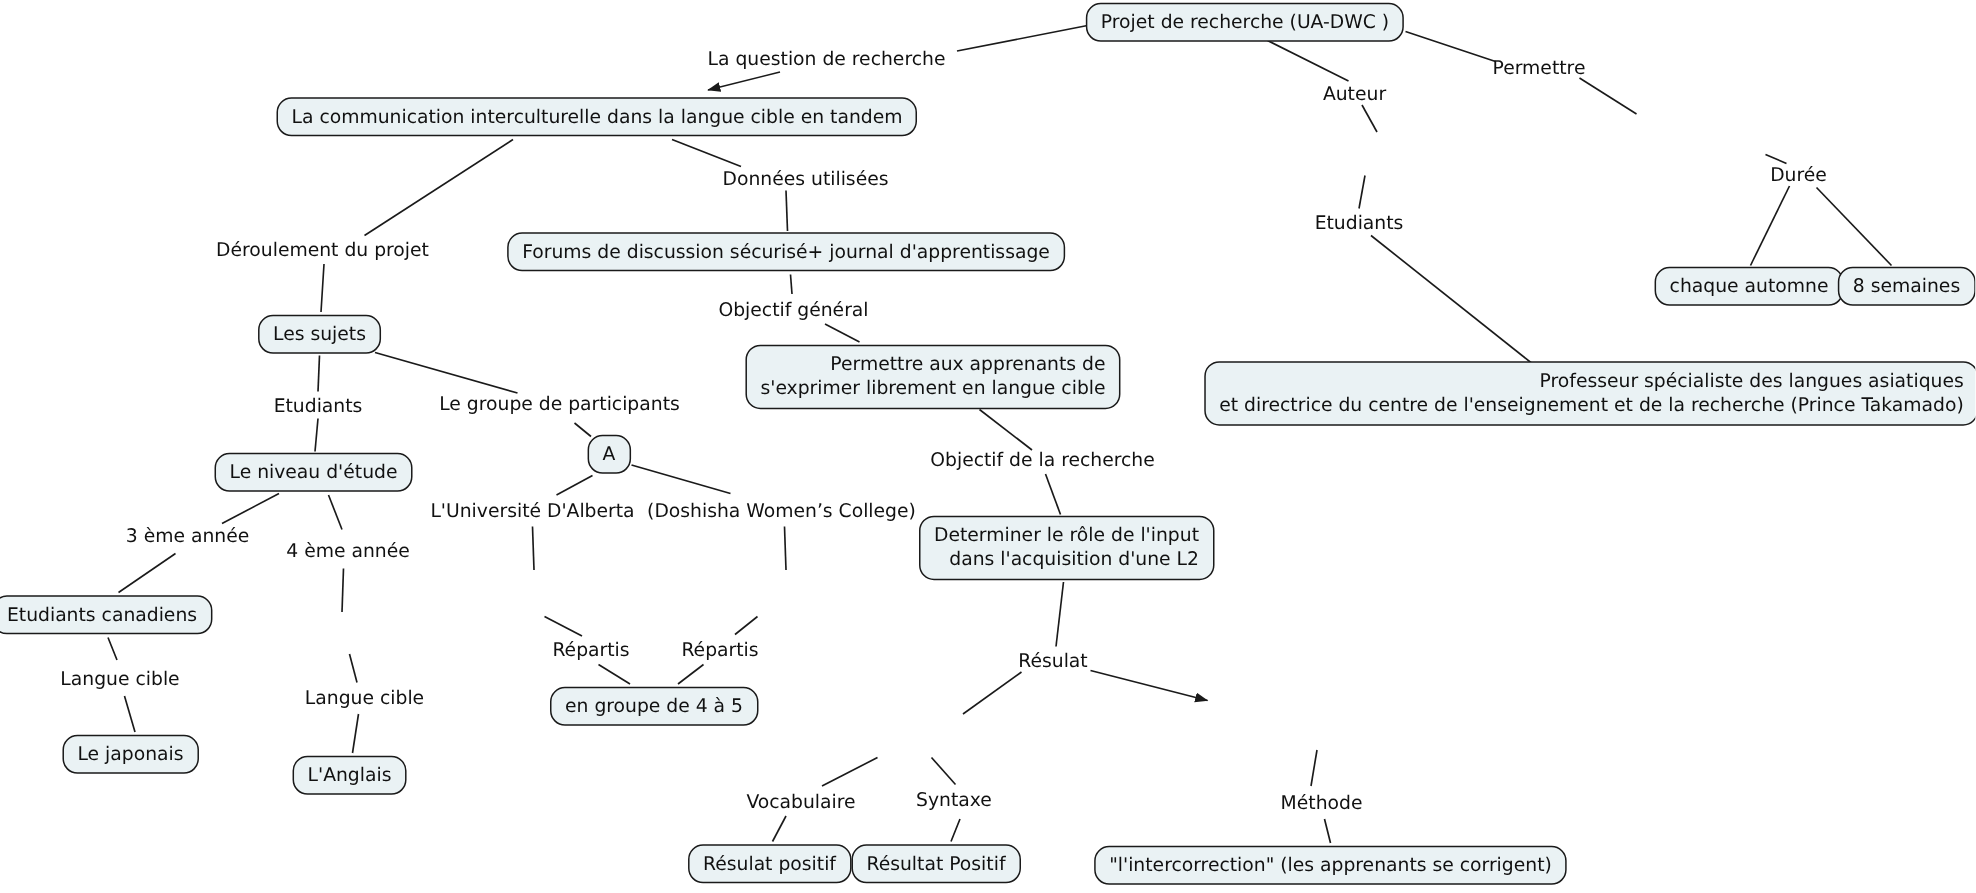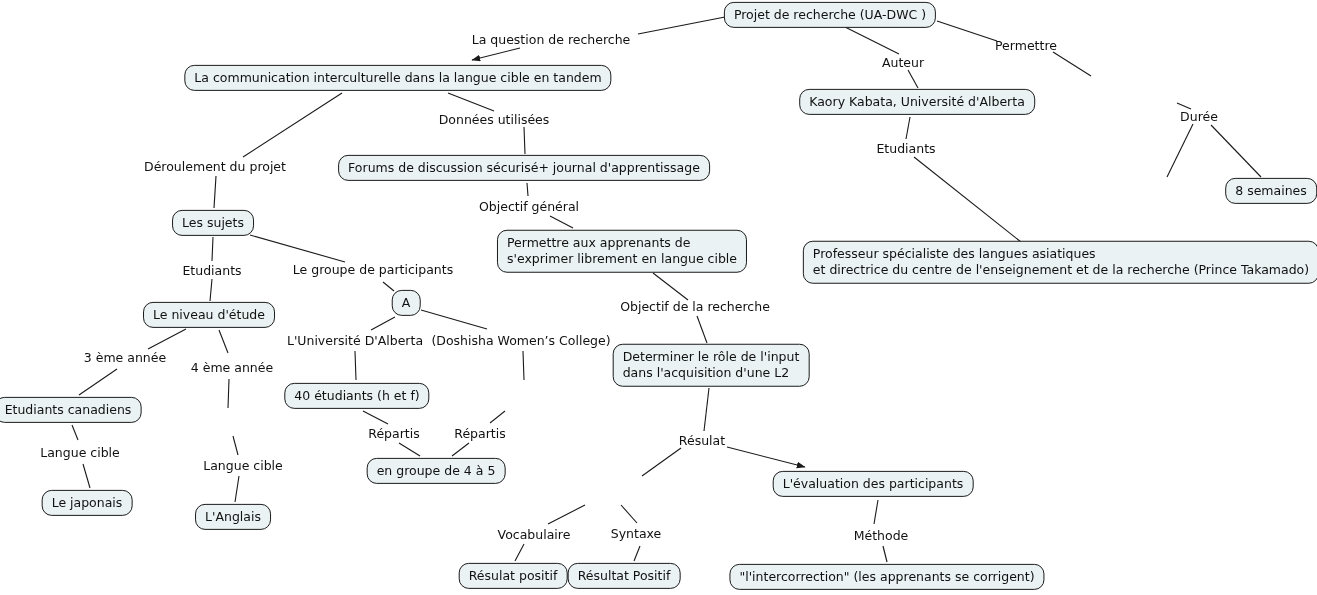--- a/index.html
+++ b/index.html
@@ -30,21 +30,21 @@
     transform: translate(-50%, -50%);
     width: max-content;
     max-width: 520px;
     background: var(--node-fill);
     border: 1.3px solid var(--node-border);
     border-radius: 10px;
     padding: 4px 9px;
     font-size: 12.5px;
     line-height: 1.3;
     color: var(--text);
-    text-align: left;
+    text-align: right;
     white-space: pre-line;
   }
   .label {
     position: absolute;
     transform: translate(-50%, -50%);
     width: max-content;
     font-size: 12.5px;
     color: var(--text);
     white-space: nowrap;
   }
@@ -105,48 +105,46 @@
     <line x1="421" y1="310" x2="487" y2="329"></line>
     <line x1="523" y1="351" x2="524" y2="380"></line>
     <line x1="363" y1="411" x2="388" y2="424"></line>
     <line x1="399" y1="443" x2="420" y2="456"></line>
     <line x1="505" y1="411" x2="490" y2="423"></line>
     <line x1="469" y1="443" x2="452" y2="456"></line>
   </svg>
 
   <div class="node" style="left:830px;top:15px">Projet de recherche (UA-DWC )</div>
   <div class="node" style="left:398px;top:78px">La communication interculturelle dans la langue cible en tandem</div>
-  <div class="node" style="left:917px;top:102px">Kaory Kabata, Université d'Alberta</div>
+  <div class="node" style="left:1166px;top:191px">chaque automne</div>
   <div class="node" style="left:1271px;top:191px">8 semaines</div>
   <div class="node" style="left:1061px;top:262px">Professeur spécialiste des langues asiatiques
 et directrice du centre de l'enseignement et de la recherche (Prince Takamado)</div>
   <div class="node" style="left:524px;top:168px">Forums de discussion sécurisé+ journal d'apprentissage</div>
   <div class="node" style="left:622px;top:251px">Permettre aux apprenants de
 s'exprimer librement en langue cible</div>
   <div class="node" style="left:213px;top:223px">Les sujets</div>
   <div class="node" style="left:209px;top:315px">Le niveau d'étude</div>
   <div class="node" style="left:68px;top:410px">Etudiants canadiens</div>
   <div class="node" style="left:87px;top:503px">Le japonais</div>
   <div class="node" style="left:233px;top:517px">L'Anglais</div>
   <div class="node" style="left:406px;top:303px">A</div>
-  <div class="node" style="left:357px;top:396px">40 étudiants (h et f)</div>
   <div class="node" style="left:436px;top:471px">en groupe de 4 à 5</div>
   <div class="node" style="left:711px;top:365px">Determiner le rôle de l'input
 dans l'acquisition d'une L2</div>
-  <div class="node" style="left:873px;top:484px">L'évaluation des participants</div>
   <div class="node" style="left:513px;top:576px">Résulat positif</div>
   <div class="node" style="left:624px;top:576px">Résultat Positif</div>
   <div class="node" style="left:887px;top:577px">"l'intercorrection" (les apprenants se corrigent)</div>
 
   <div class="label" style="left:551px;top:39px">La question de recherche</div>
   <div class="label" style="left:903px;top:62px">Auteur</div>
   <div class="label" style="left:1026px;top:45px">Permettre</div>
   <div class="label" style="left:1199px;top:116px">Durée</div>
   <div class="label" style="left:906px;top:148px">Etudiants</div>
-  <div class="label" style="left:494px;top:119px">Données utilisées</div>
+  <div class="label" style="left:537px;top:119px">Données utilisées</div>
   <div class="label" style="left:215px;top:166px">Déroulement du projet</div>
   <div class="label" style="left:529px;top:206px">Objectif général</div>
   <div class="label" style="left:212px;top:270px">Etudiants</div>
   <div class="label" style="left:373px;top:269px">Le groupe de participants</div>
   <div class="label" style="left:125px;top:357px">3 ème année</div>
   <div class="label" style="left:232px;top:367px">4 ème année</div>
   <div class="label" style="left:355px;top:340px">L'Université D'Alberta</div>
   <div class="label" style="left:521px;top:340px">(Doshisha Women’s College)</div>
   <div class="label" style="left:80px;top:452px">Langue cible</div>
   <div class="label" style="left:243px;top:465px">Langue cible</div>

